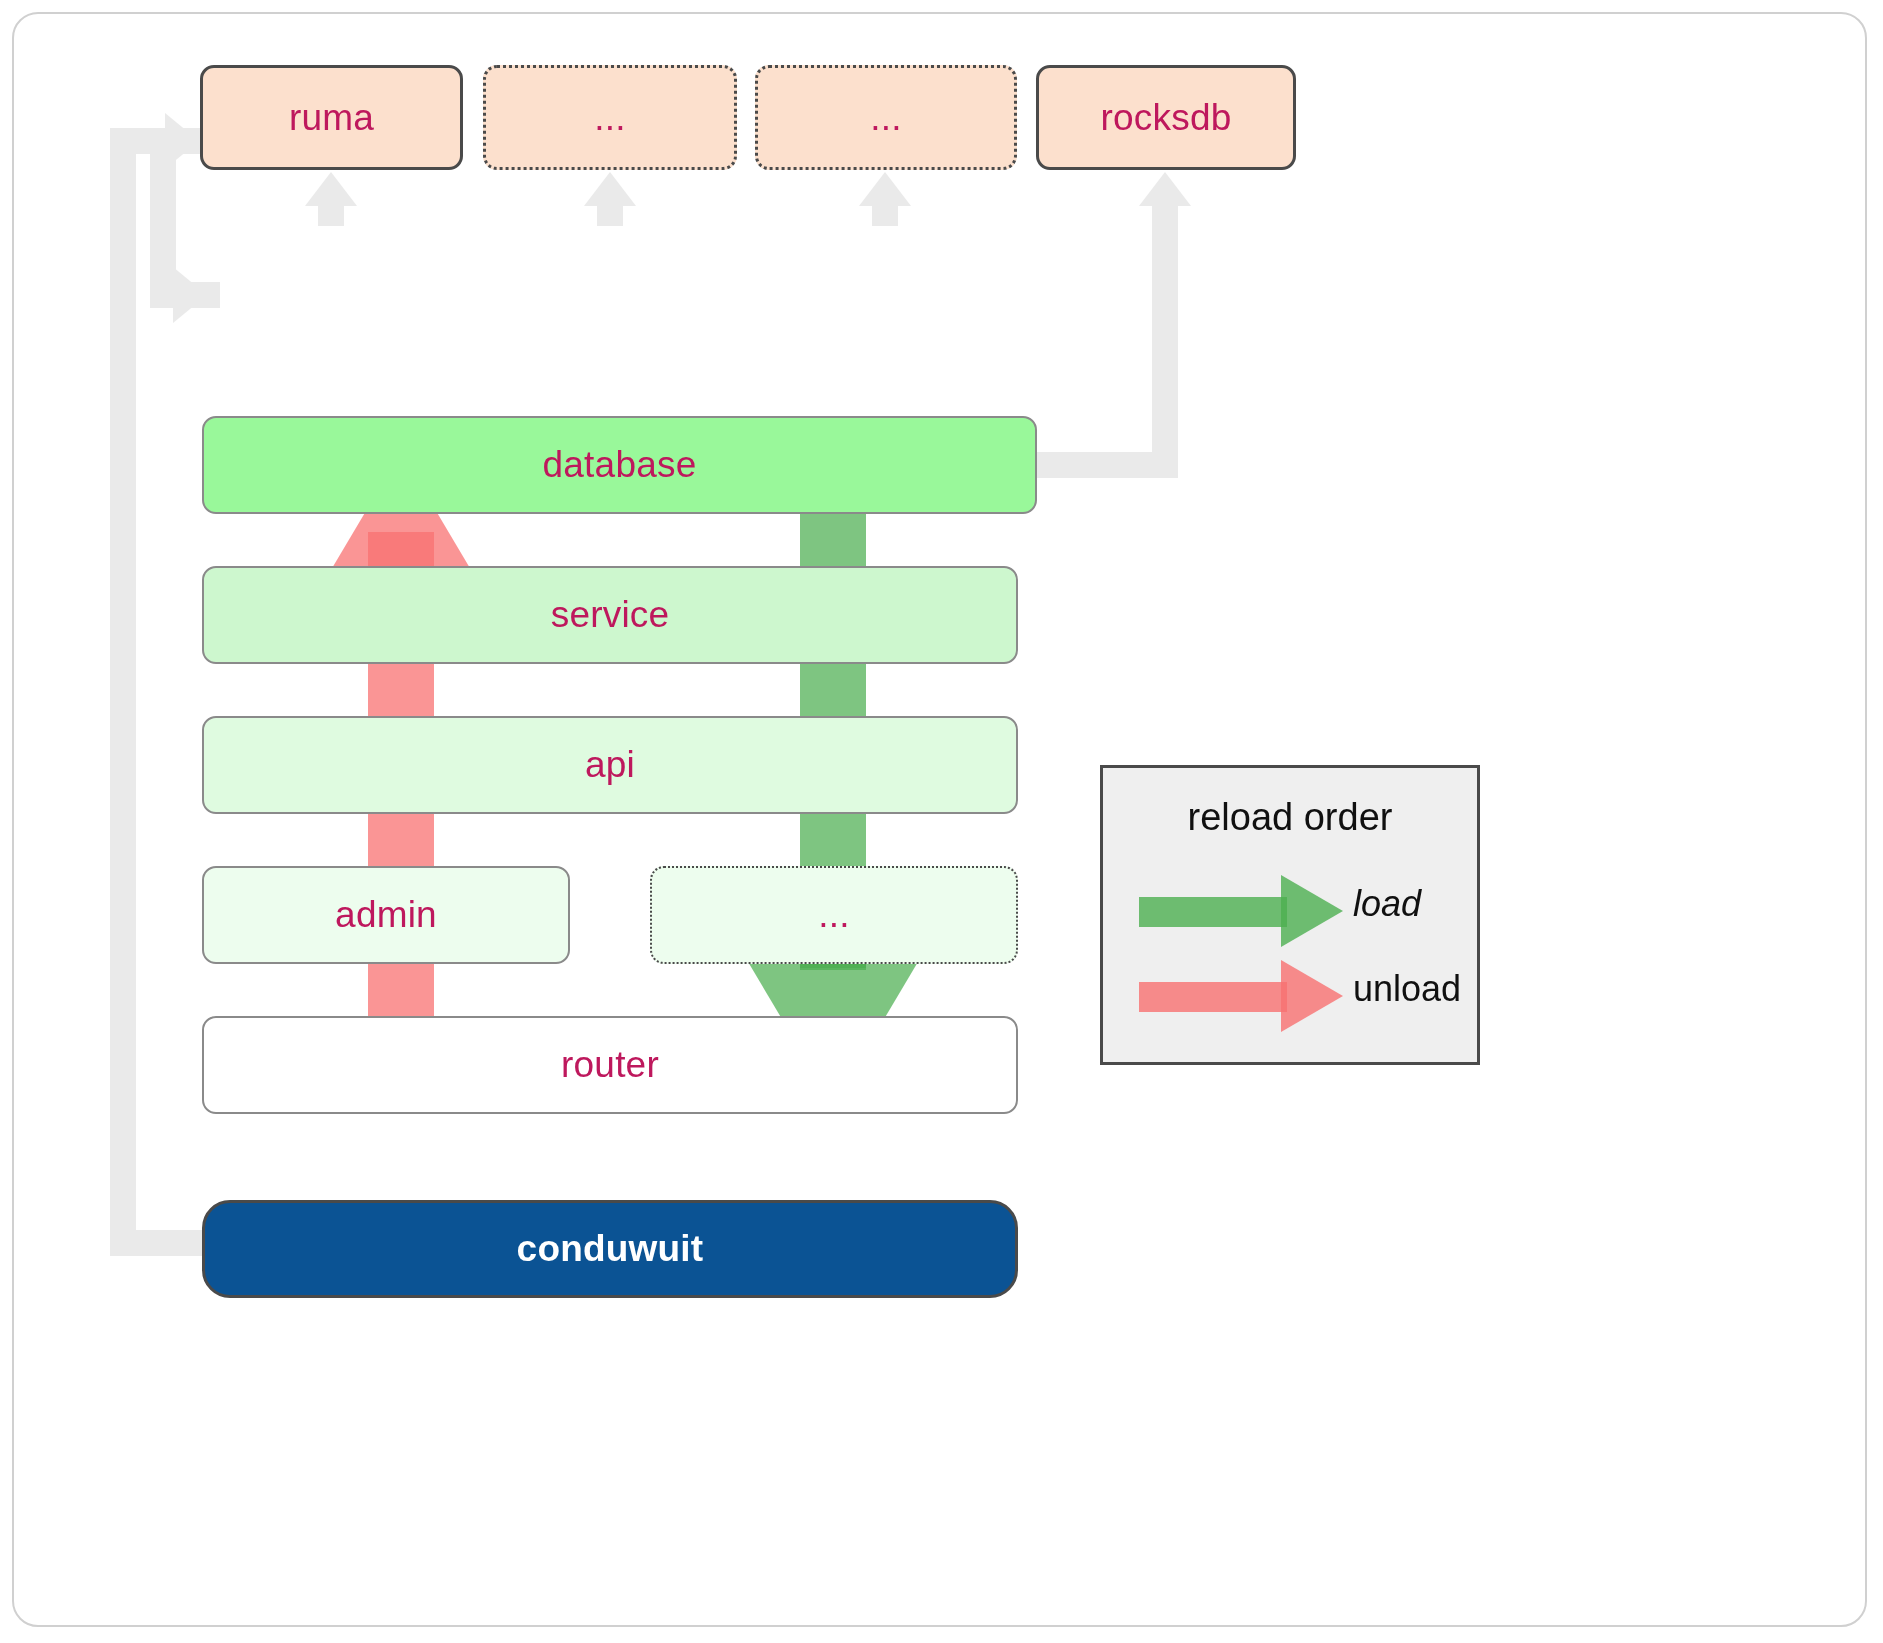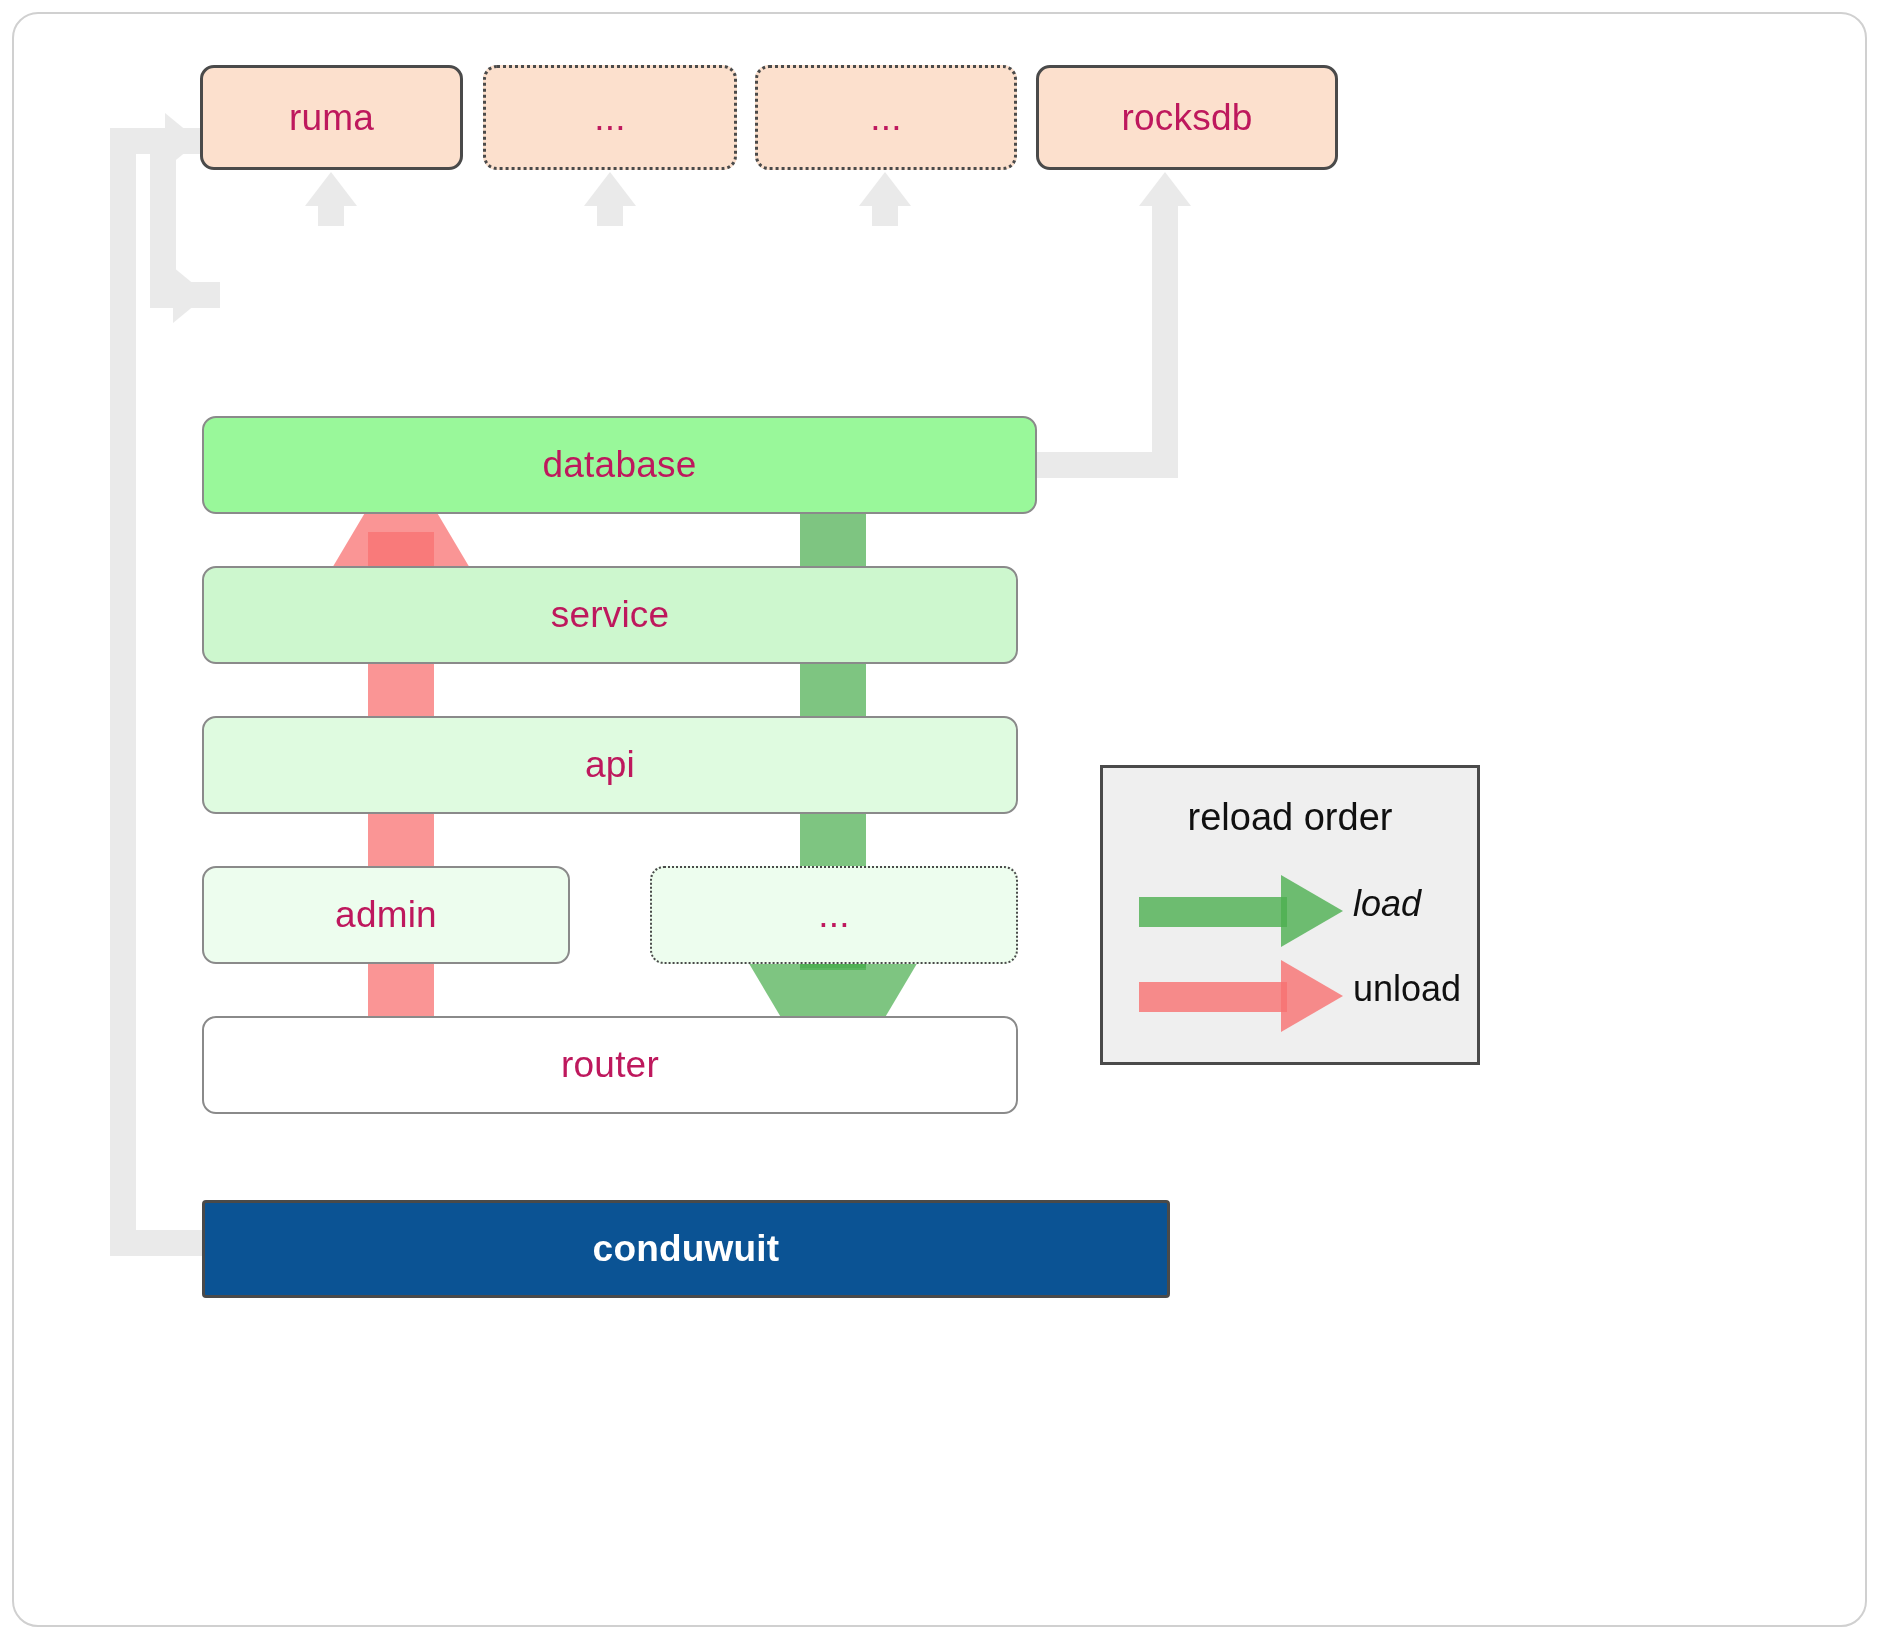--- a/index.html
+++ b/index.html
@@ -161,21 +161,21 @@
   </div>
 
   <div class="node orange dotted" style="left:483px;top:65px;width:254px;height:105px;">
     <span>...</span>
   </div>
 
   <div class="node orange dotted" style="left:755px;top:65px;width:262px;height:105px;">
     <span>...</span>
   </div>
 
-  <div class="node orange solid-dark" style="left:1036px;top:65px;width:302px;height:105px;">
+  <div class="node orange solid-dark" style="left:1036px;top:65px;width:260px;height:105px;">
     <span>rocksdb</span>
   </div>
 
 
   <div class="node g1 solid-gray" style="left:202px;top:416px;width:835px;height:98px;">
     <span>database</span>
   </div>
 
   <div class="node g2 solid-gray" style="left:202px;top:566px;width:816px;height:98px;">
     <span>service</span>
@@ -190,21 +190,21 @@
   </div>
 
   <div class="node g4 dotted" style="left:650px;top:866px;width:368px;height:98px;border-width:2px;">
     <span>...</span>
   </div>
 
   <div class="node g5 solid-gray" style="left:202px;top:1016px;width:816px;height:98px;">
     <span>router</span>
   </div>
 
-  <div class="node navy solid-dark" style="left:202px;top:1200px;width:968px;height:98px;border-radius:4px;">
+  <div class="node navy solid-dark" style="left:202px;top:1200px;width:816px;height:98px;border-radius:28px;">
     <span>conduwuit</span>
   </div>
 
   <div class="legend">
     <div class="legend-title">reload order</div>
 
     <div class="legend-row r1">
       <div class="lg-shaft green"></div>
       <div class="lg-head green"></div>
       <div class="lg-label">load</div>

